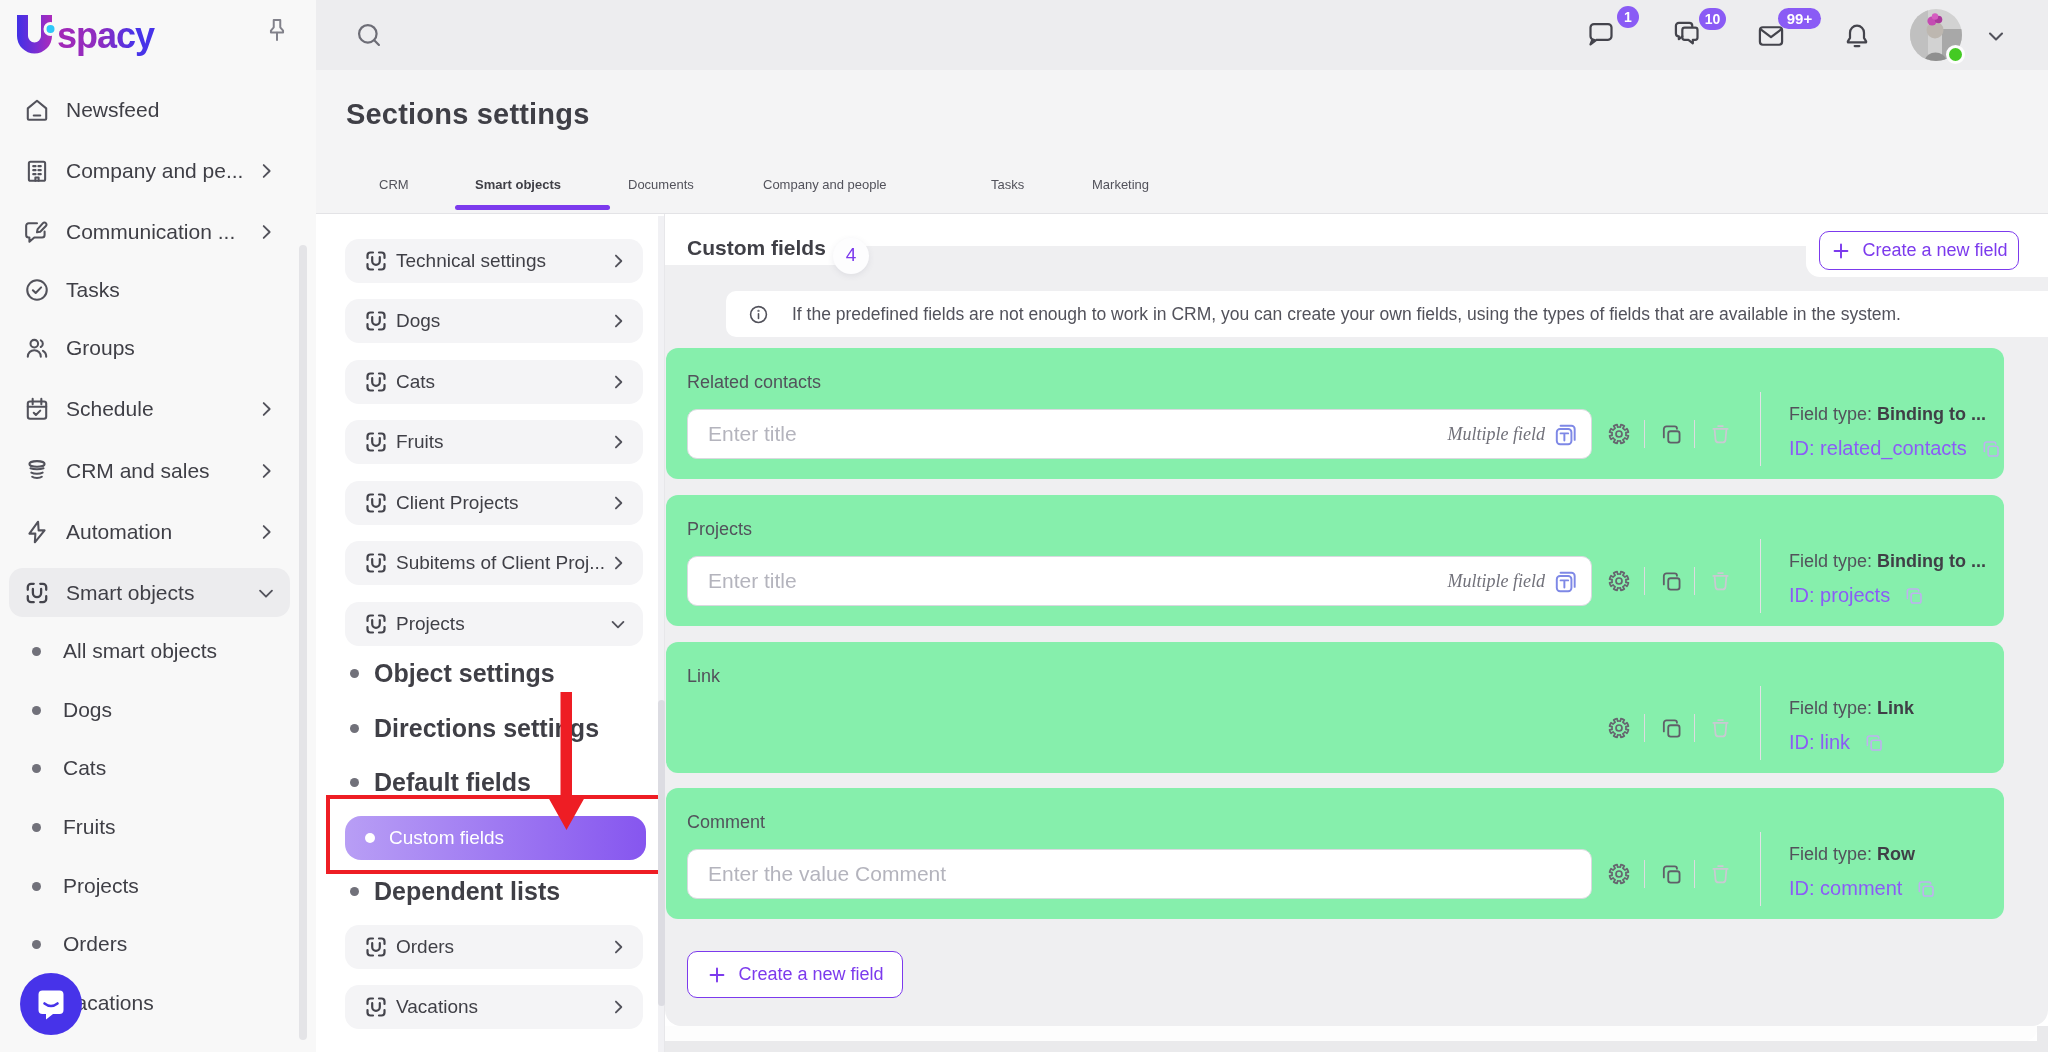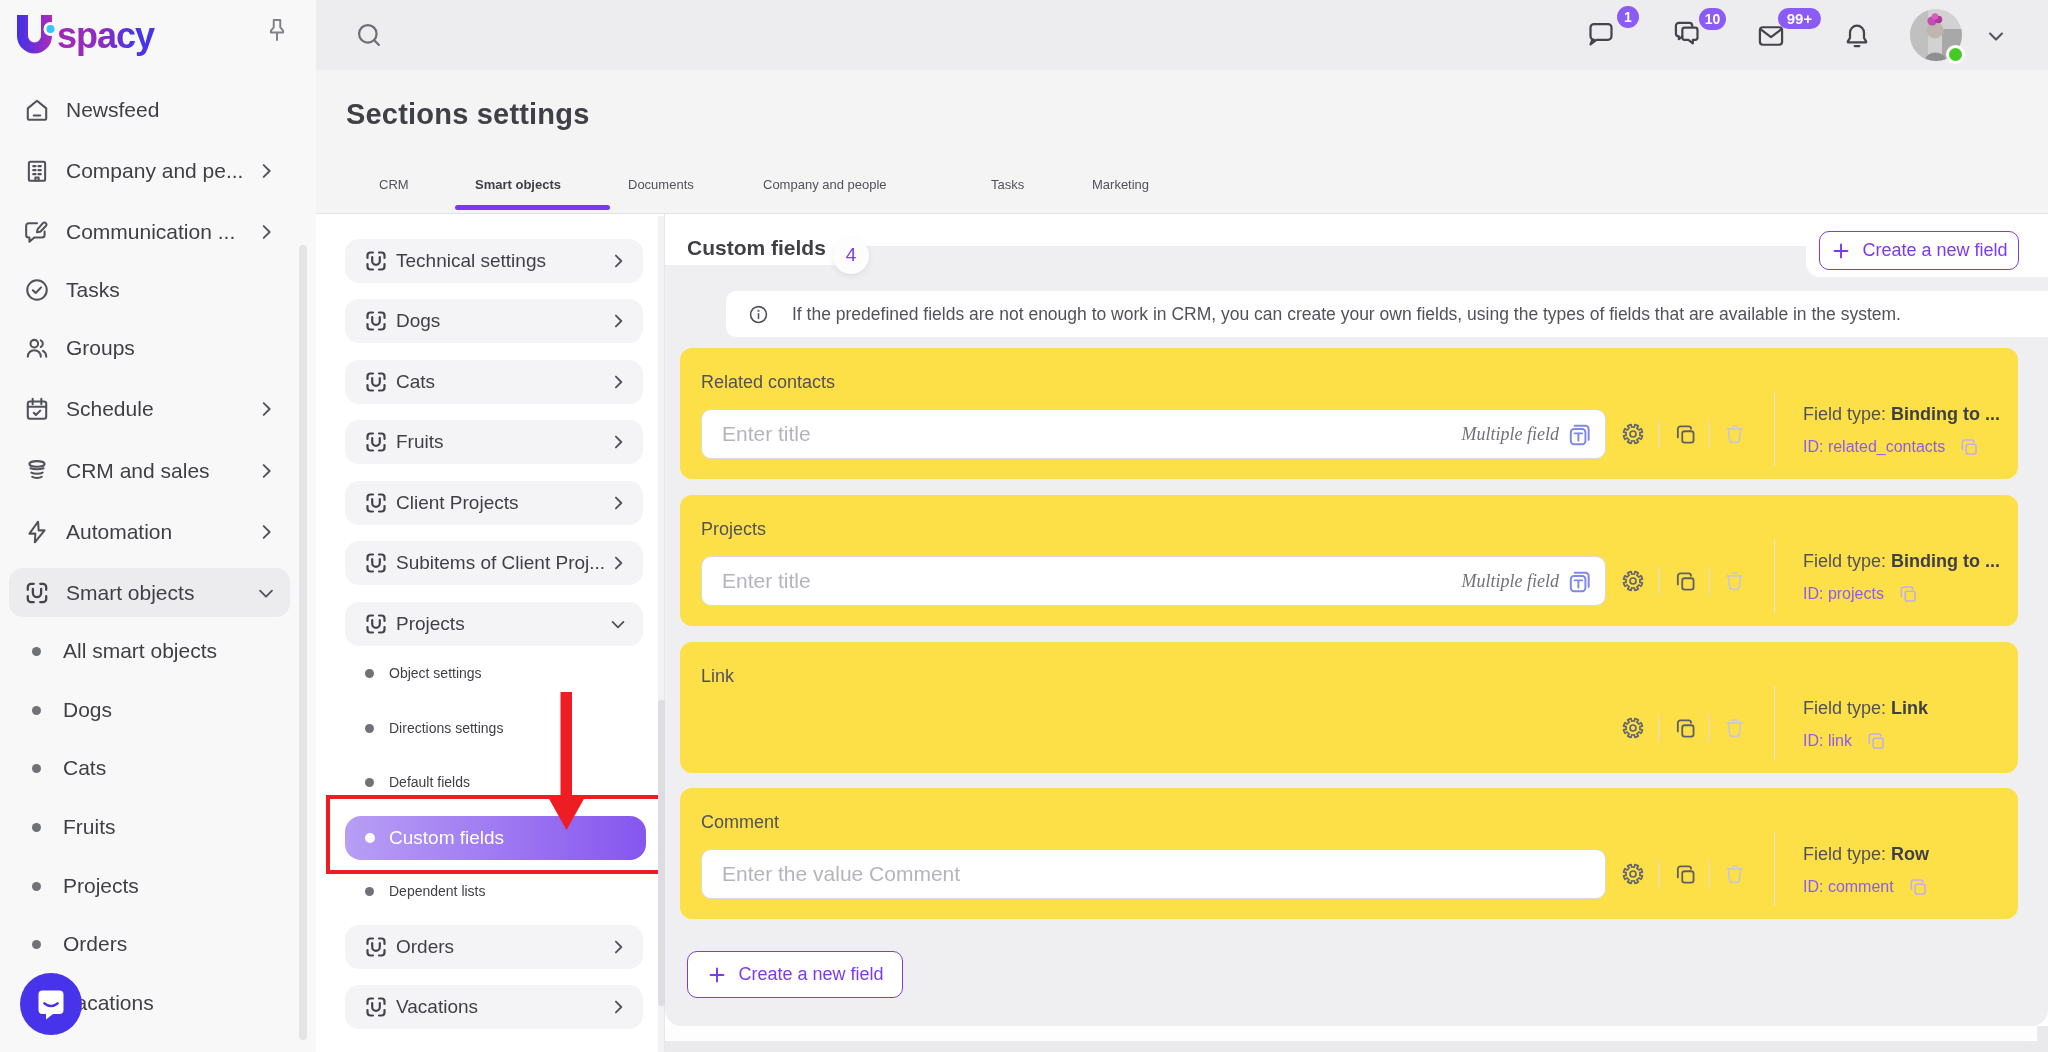--- a/index.html
+++ b/index.html
@@ -27,55 +27,55 @@
 #h1 { left:346px; top:98px; font-size:29px; font-weight:bold; color:#3f3f46; letter-spacing:0.2px; }
 .tab { top:177px; font-size:13px; color:#52525b; white-space:nowrap; }
 #tabunder { left:455px; top:205px; width:155px; height:5px; border-radius:3px; background:#7c3aed; }
 
 
 #midcol { left:316px; top:214px; width:349px; height:838px; background:#fff; border-right:1px solid #e7e7ea; }
 .mitem { left:345px; width:298px; height:44px; border-radius:14px; background:#f4f4f6; display:flex; align-items:center; }
 .mitem .mtxt { margin-left:51px; font-size:19px; color:#3f3f46; white-space:nowrap; }
 .mitem .micon { position:absolute; left:19px; }
 .mitem .mchev { position:absolute; left:263px; }
-.msub { left:389px; font-size:14px; color:#3f3f46; white-space:nowrap; display:flex; align-items:center; height:26px; }
+.msub { left:374px; font-size:25px; color:#3f3f46; white-space:nowrap; display:flex; align-items:center; height:26px;font-weight:bold; }
 .mbull { position:absolute; left:-24px; width:9px; height:9px; border-radius:50%; background:#71717a; }
 #gradi { left:345px; top:816px; width:301px; height:44px; border-radius:16px; background:linear-gradient(90deg,#b89ef5,#8656ef); display:flex; align-items:center; }
 #gradi .gb { position:absolute; left:20px; width:10px; height:10px; border-radius:50%; background:#fff; }
 #gradi .gt { margin-left:44px; font-size:19px; color:#fff; }
 #redbox { left:326px; top:795px; width:337px; height:79px; border:4px solid #ee1d24; }
 
 
 #content { left:665px; top:214px; width:1383px; height:838px; background:#fff; }
 #gpanel { left:665px; top:246px; width:1383px; height:780px; background:#efeff1; border-radius:0 0 16px 16px; }
 #notch1 { left:665px; top:246px; width:196px; height:19px; background:#fff; border-radius:0 0 14px 0; }
 #badge4 { left:833px; top:238px; width:36px; height:36px; border-radius:50%; background:#fdfdfe; box-shadow:0 2px 6px rgba(80,80,110,0.10); color:#7c3aed; font-size:19px; display:flex; align-items:center; justify-content:center; padding-bottom:3px; }
 #ctitle { left:687px; top:236px; font-size:21px; font-weight:bold; color:#3f3f46; }
 #notch2 { left:1806px; top:246px; width:242px; height:31px; background:#fff; border-radius:0 0 0 14px; }
 .pbtn { border:1.5px solid #7c3aed; border-radius:10px; background:#fff; color:#7c3aed; font-size:18px; display:flex; align-items:center; justify-content:center; white-space:nowrap; }
 #topbtn { left:1819px; top:231px; width:200px; height:39px; }
 #botbtn { left:687px; top:951px; width:216px; height:47px; }
 #banner { left:686px; top:291px; width:1338px; height:46px; background:#fff; border-radius:10px; display:flex; align-items:center;margin-left:40px; }
 #banner .btxt { margin-left:66px; font-size:17.5px; color:#52525b; }
 
-.card { left:680px; width:1338px; height:131px; border-radius:12px; background:#fde047; }
+.card { left:666px; width:1338px; height:131px; border-radius:12px; background:#86efac; }
 .clabel { position:absolute; left:21px; top:24px; font-size:18px; color:#52525b; }
 .cinput { position:absolute; left:21px; top:61px; width:905px; height:50px; background:#fff; border:1.5px solid #d9d9df; border-radius:10px; display:flex; align-items:center; }
 .ph { margin-left:20px; font-size:21px; color:#b4b4bd; }
 .mfield { position:absolute; right:46px; top:0; height:100%; display:flex; align-items:center; font-size:18px; font-style:italic; color:#71717a;font-family:Liberation Serif, serif; }
 .iico { position:absolute; right:12px; top:12px; }
 .gear { position:absolute; left:941px; top:74px; }
 .sep1 { position:absolute; left:978px; top:72px; width:1px; height:28px; background:#dcdce0; }
 .cpy { position:absolute; left:994px; top:75px; }
 .sep2 { position:absolute; left:1028px; top:72px; width:1px; height:28px; background:#dcdce0; }
 .trash { position:absolute; left:1043px; top:75px; }
 .vdiv { position:absolute; left:1094px; top:44px; width:1px; height:74px; background:#e2e2e6; }
 .ft { position:absolute; left:1123px; top:56px; font-size:18px; color:#52525b; white-space:nowrap; }
 .ft b { color:#3f3f46; }
-.fid { position:absolute; left:1123px; top:89px; font-size:16px; color:#8b5cf6; white-space:nowrap; display:flex; align-items:center; }
+.fid { position:absolute; left:1123px; top:89px; font-size:20px; color:#8b5cf6; white-space:nowrap; display:flex; align-items:center; }
 .fid svg { margin-left:14px; }
 </style>
 </head>
 <body>
 <div class="abs" id="sidebar"></div>
 
 <svg class="abs" style="left:10px;top:8px" width="240" height="52" viewBox="0 0 240 52">
   <defs>
     <linearGradient id="lgU" x1="0" y1="0" x2="1" y2="0">
       <stop offset="0" stop-color="#4130e6"></stop>

